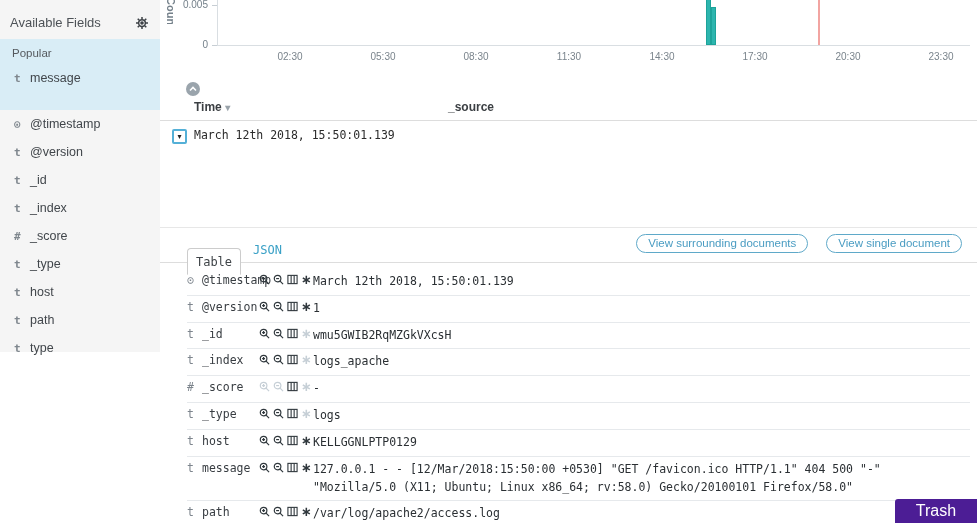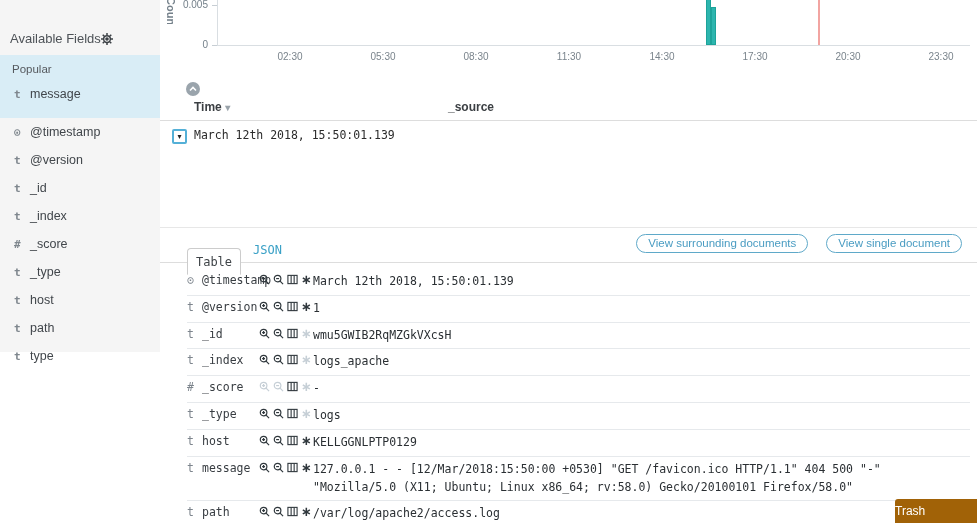--- a/index.html
+++ b/index.html
@@ -2,24 +2,24 @@
 <html><head>
 <meta charset="utf-8">
 <style>
   * { box-sizing: border-box; margin: 0; padding: 0; }
   html,body { width:977px; height:523px; overflow:hidden; background:#fff;
     font-family:"Liberation Sans", sans-serif; position:relative; }
   .mono { font-family:"DejaVu Sans Mono", monospace; }
 
   
   #sidebar { position:absolute; left:0; top:0; width:160px; height:352px; background:#f5f5f5; }
-  .sb-header { display:flex; justify-content:flex-start; align-items:center; padding:15px 12px 9px 10px;margin-top:16px; }
+  .sb-header { display:flex; justify-content:space-between; align-items:center; padding:15px 12px 9px 10px; }
   .sb-title { font-size:13px; color:#4d5257; }
   .gear { width:12px; height:12px; color:#3c4146; cursor:pointer; }
-  .popular-block { background:#d9edf6; padding:8px 0 8px 0; }
+  .popular-block { background:#d9edf6; padding:8px 0 16px 0; }
   .sb-label { font-size:11.5px; color:#55595e; padding:0 0 6px 12px; }
   .field-row { display:flex; align-items:center; padding:7px 0 7px 14px; cursor:pointer; }
   .field-glyph { width:16px; font-family:"DejaVu Sans Mono", monospace; font-size:11px; color:#7f878e; font-weight:bold; }
   .field-name { font-size:12.5px; color:#41464b; }
   .popular-block .field-row { padding:6px 0 9px 14px; }
 
   
   #main { position:absolute; left:160px; top:0; width:817px; height:523px; }
 
   
@@ -76,22 +76,22 @@
   .c-glyph { width:15px; color:#7d858d; flex:none; }
   .c-field { width:57px; color:#383d42; flex:none; }
   .c-icons { width:54px; flex:none; display:flex; align-items:center; gap:3px; padding-top:1px; }
   .c-icons .ic { width:11px; height:11px; color:#30383d; cursor:pointer; flex:none; }
   .star { font-family:"DejaVu Sans", sans-serif; font-size:13px; line-height:11px; font-weight:bold;
           color:#30383d; cursor:pointer; }
   .dim { color:#c6cfd6 !important; }
   .c-val { flex:1; color:#2a2f33; line-height:1.55; word-break:break-word; }
 
   
-  .trash { position:absolute; left:895px; top:499px; width:82px; height:24px; background:#a16207;
-           color:#fff; font-size:12px; display:flex; align-items:center; justify-content:flex-start;
+  .trash { position:absolute; left:895px; top:499px; width:82px; height:24px; background:#4c1d95;
+           color:#fff; font-size:16px; display:flex; align-items:center; justify-content:center;
            border-radius:3px 0 0 0; cursor:pointer; }
 </style>
 </head>
 <body>
 
 <div id="sidebar">
   <div class="sb-header">
     <span class="sb-title">Available Fields</span>
     <svg class="gear" viewBox="0 0 16 16" fill="none" stroke="currentColor" stroke-width="2">
       <circle cx="8" cy="8" r="4.5"></circle>

